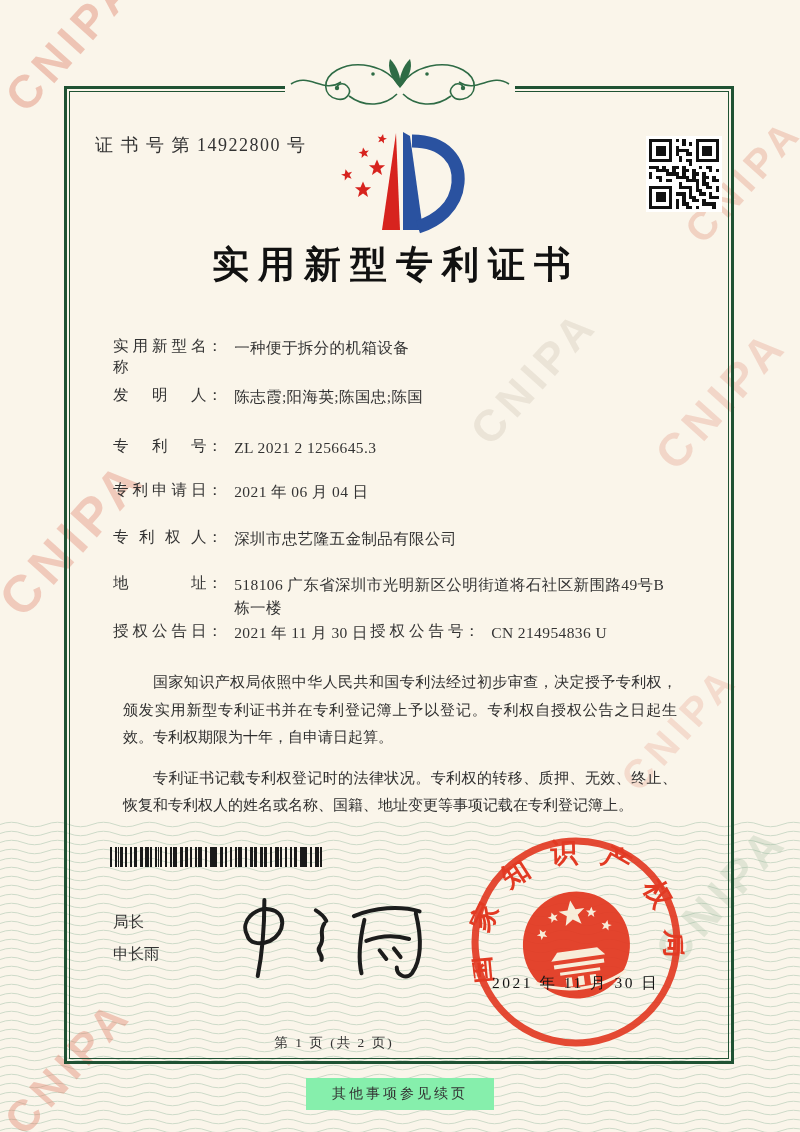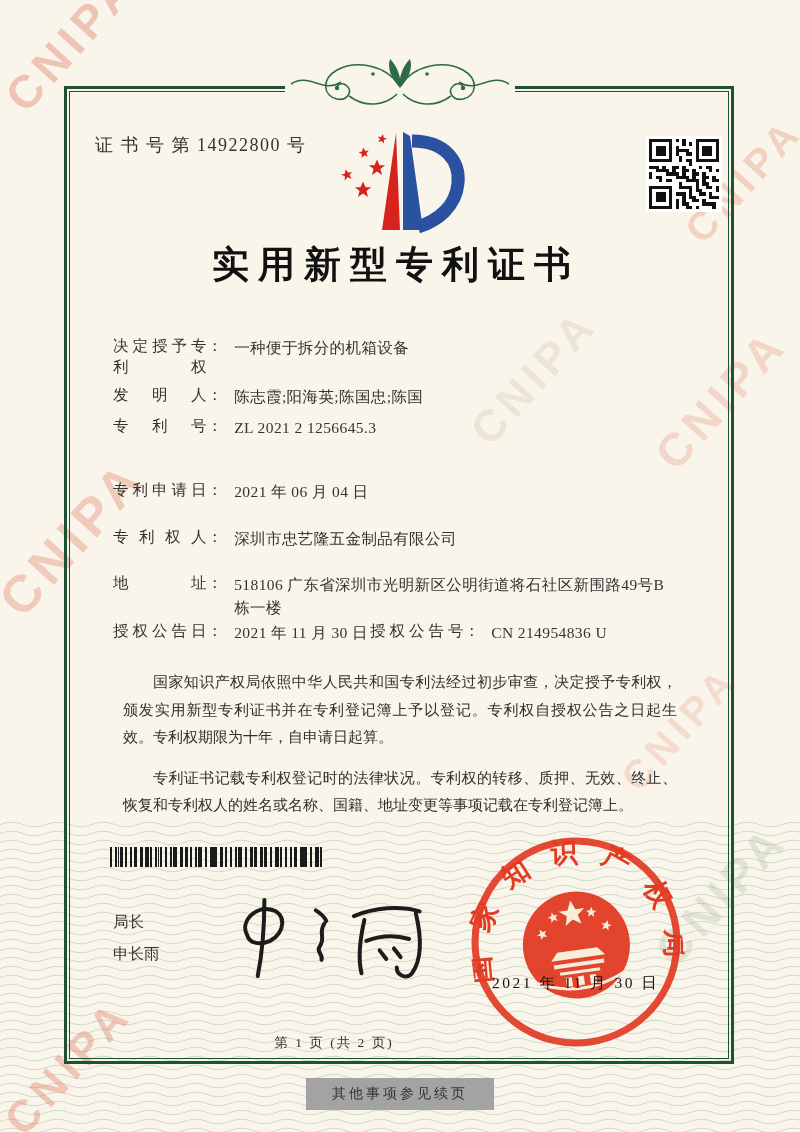--- a/index.html
+++ b/index.html
@@ -33,21 +33,21 @@
     background-image:
       repeating-linear-gradient(90deg,#1a1a1a 0 2px,transparent 2px 5px),
       repeating-linear-gradient(90deg,#1a1a1a 0 1px,transparent 1px 8px),
       repeating-linear-gradient(90deg,transparent 0 11px,#1a1a1a 11px 13px);}
   .signer{position:absolute;left:113px;top:906px;font-size:15.5px;color:#333;line-height:32px;}
   .signature{position:absolute;left:232px;top:893px;width:200px;height:90px;}
   .seal{position:absolute;left:470px;top:836px;width:212px;height:212px;transform:rotate(-8deg);}
   .seal-date{position:absolute;left:492px;top:973px;font-size:15.5px;letter-spacing:2.5px;color:#141414;}
   .page-foot{position:absolute;left:0;top:1034px;width:668px;text-align:center;font-size:13.5px;
              letter-spacing:2px;color:#333;}
-  .cont-note{position:absolute;left:50%;top:1078px;transform:translateX(-50%);background:#a3a3a3;
+  .cont-note{position:absolute;left:50%;top:1078px;transform:translateX(-50%);background:#86efac;
              padding:7px 26px;font-size:14px;letter-spacing:3px;color:#333;white-space:nowrap;}
 </style>
 </head>
 <body>
 
 <div class="page">
 
   <svg class="waves" viewBox="0 0 800 312" preserveAspectRatio="none">
     <defs>
       <pattern id="wv" width="46" height="9" patternUnits="userSpaceOnUse">
@@ -240,28 +240,28 @@
         <use href="#star" transform="translate(33,62) scale(0.85)"></use>
       </g>
       <polygon points="66,5 52,102 70,102" fill="#d7231e"></polygon>
       <polygon points="73,4 80,8 93,102 73,102" fill="#2a52a0"></polygon>
       <path d="M82,13 C116,13 130,34 128,55 C126,79 107,93 88,99" fill="none" stroke="#2a52a0" stroke-width="13"></path>
     </svg>
 
     <div class="title">实用新型专利证书</div>
 
     <div class="frow" style="top:336px">
-      <span class="flbl">决定授予专利权</span><span class="fcolon">：</span>
+      <span class="flbl">实用新型名称</span><span class="fcolon">：</span>
       <span class="fval">一种便于拆分的机箱设备</span>
     </div>
     <div class="frow" style="top:385px">
       <span class="flbl">发明人</span><span class="fcolon">：</span>
       <span class="fval">陈志霞;阳海英;陈国忠;陈国</span>
     </div>
-    <div class="frow" style="top:416px">
+    <div class="frow" style="top:436px">
       <span class="flbl">专利号</span><span class="fcolon">：</span>
       <span class="fval">ZL 2021 2 1256645.3</span>
     </div>
     <div class="frow" style="top:480px">
       <span class="flbl">专利申请日</span><span class="fcolon">：</span>
       <span class="fval">2021 年 06 月 04 日</span>
     </div>
     <div class="frow" style="top:527px">
       <span class="flbl">专利权人</span><span class="fcolon">：</span>
       <span class="fval">深圳市忠艺隆五金制品有限公司</span>

